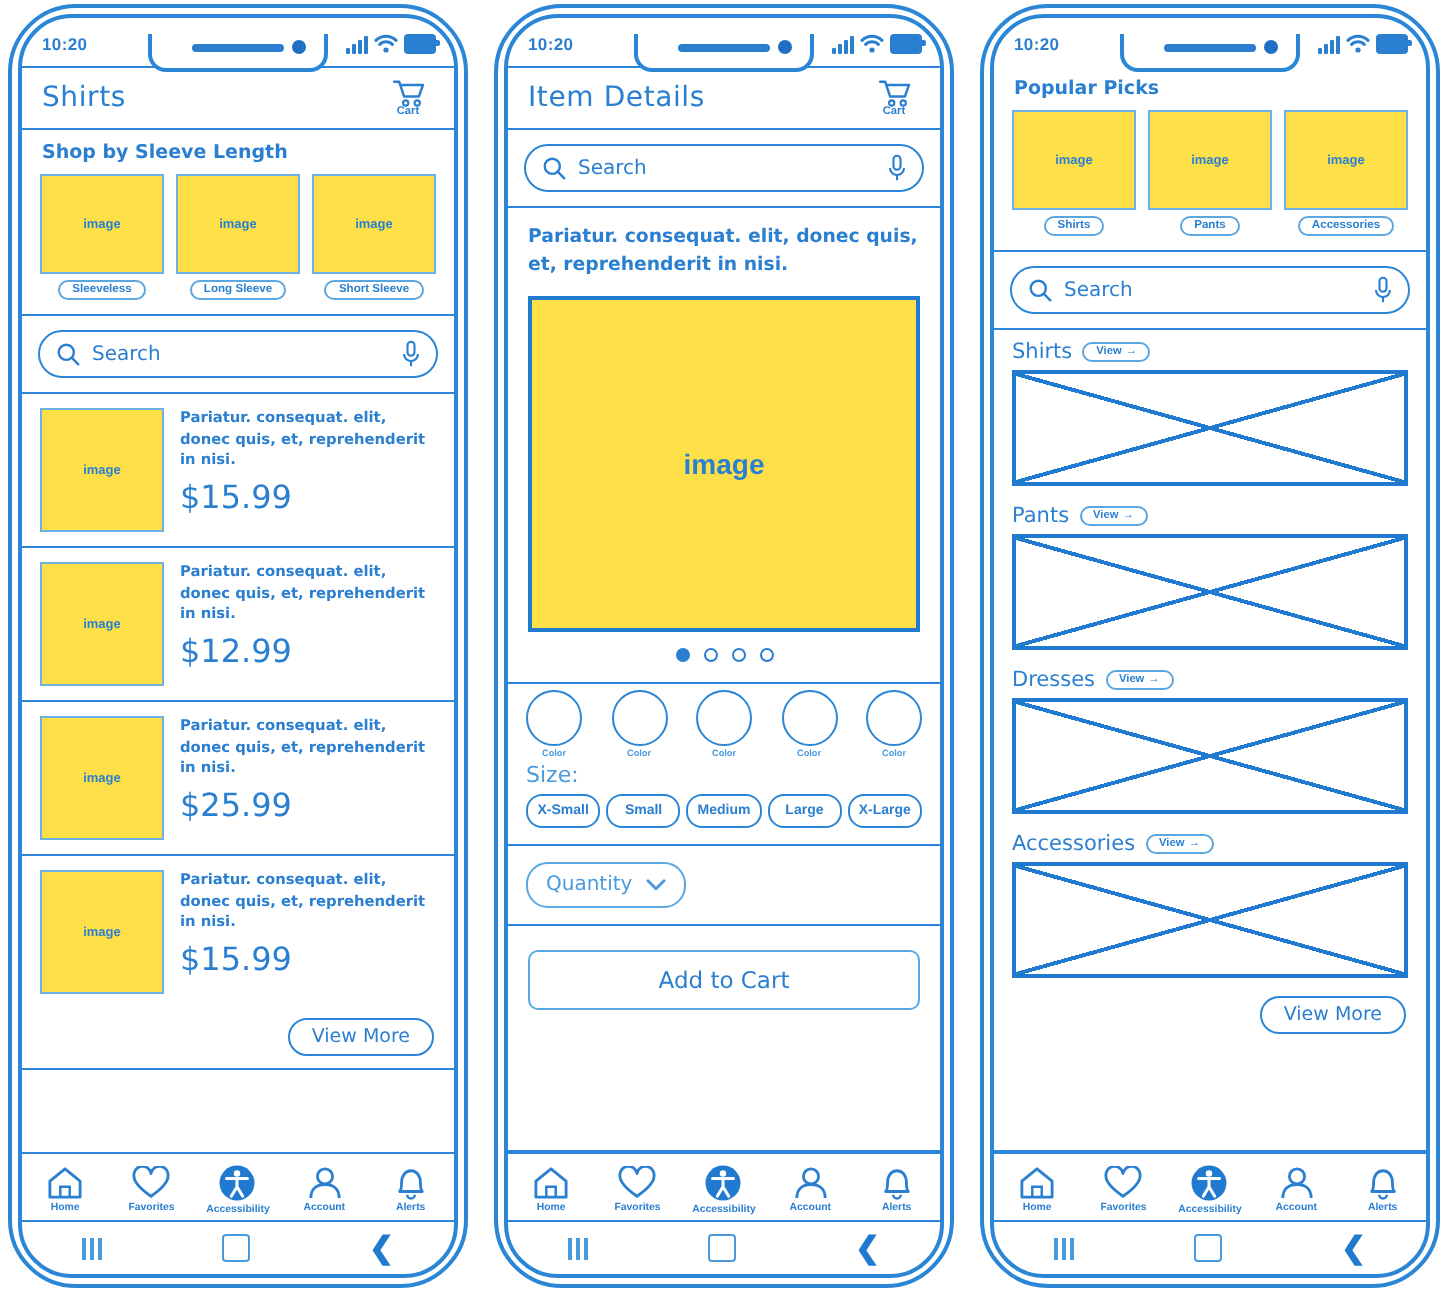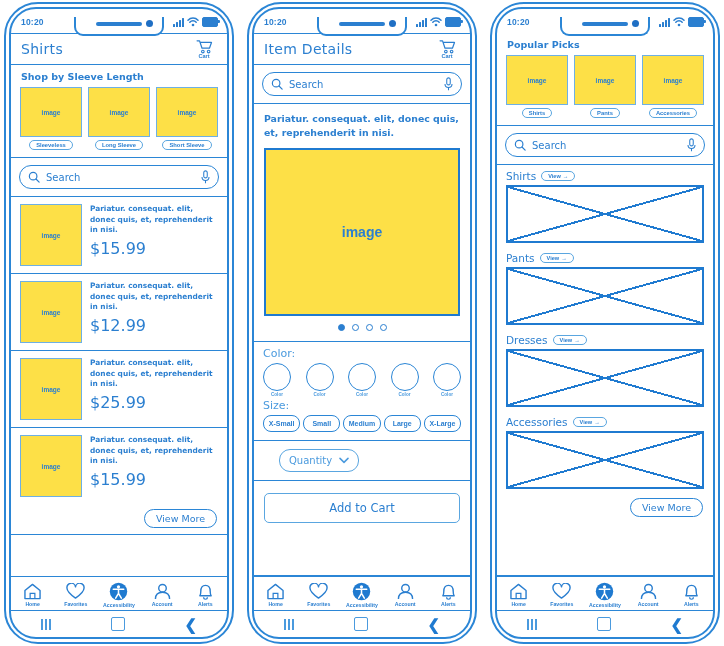--- a/index.html
+++ b/index.html
@@ -88,21 +88,21 @@
 
   .opt-sec{border-bottom:1.6px solid #2b86d6;padding:3px 9px 8px;box-sizing:border-box;}
   .opt-lbl{font-size:11px;color:#4a9ade;font-family:"DejaVu Sans",sans-serif;margin:2px 0 3px;}
   .colors{display:flex;justify-content:space-between;}
   .color{display:flex;flex-direction:column;align-items:center;gap:1px;}
   .swatch{width:28px;height:28px;border-radius:50%;border:1.6px solid #2b86d6;box-sizing:border-box;}
   .color .lbl{font-size:4.6px;color:#4a9ade;font-weight:700;}
   .sizes{display:flex;justify-content:space-between;gap:3px;}
   .size{border:1.4px solid #2b86d6;border-radius:8px;padding:4px 0;flex:1;text-align:center;font-size:7px;color:#2b7fd0;font-weight:700;}
   .qty-sec{border-bottom:1.6px solid #2b86d6;padding:8px 9px;box-sizing:border-box;}
-  .qty{border:1.5px solid #5aa6e0;border-radius:11px;padding:5px 9px;display:inline-flex;align-items:center;gap:7px;font-size:10px;color:#4a9ade;font-family:"DejaVu Sans",sans-serif;margin-left:16px;}
+  .qty{border:1.5px solid #5aa6e0;border-radius:11px;padding:5px 9px;display:inline-flex;align-items:center;gap:7px;font-size:10px;color:#4a9ade;font-family:"DejaVu Sans",sans-serif;}
   .atc-sec{flex:1 1 auto;display:flex;align-items:flex-start;padding:12px 10px;box-sizing:border-box;border-bottom:1.6px solid #2b86d6;}
   .atc{width:100%;border:1.6px solid #5aa6e0;border-radius:5px;padding:7px 0;text-align:center;font-size:11.5px;color:#2b7fd0;font-family:"DejaVu Sans",sans-serif;}
 
   
   .hsec{padding:5px 9px 4px;box-sizing:border-box;}
   .hsec-head{display:flex;align-items:center;gap:5px;margin-bottom:3px;}
   .hsec-title{font-size:10.5px;color:#2b7fd0;font-family:"DejaVu Sans",sans-serif;}
   .viewpill{border:1.2px solid #5aa6e0;border-radius:8px;padding:1px 6px;font-size:5.6px;color:#2b7fd0;font-weight:700;display:flex;align-items:center;gap:2px;}
   .xbox{width:100%;height:58px;border:2.2px solid #1f7ad0;box-sizing:border-box;position:relative;}
   .xbox:before,.xbox:after{content:"";position:absolute;left:0;top:0;width:100%;height:100%;}
@@ -331,21 +331,20 @@
         <div class="imgbox big hero">image</div>
         <div class="dots">
           <span class="dot on"></span>
           <span class="dot"></span>
           <span class="dot"></span>
           <span class="dot"></span>
         </div>
       </div>
 
       <div class="opt-sec">
-        <div class="opt-lbl">Color:</div>
         <div class="colors">
           <div class="color">
             <span class="swatch"></span>
             <span class="lbl">Color</span>
           </div>
           <div class="color">
             <span class="swatch"></span>
             <span class="lbl">Color</span>
           </div>
           <div class="color">

